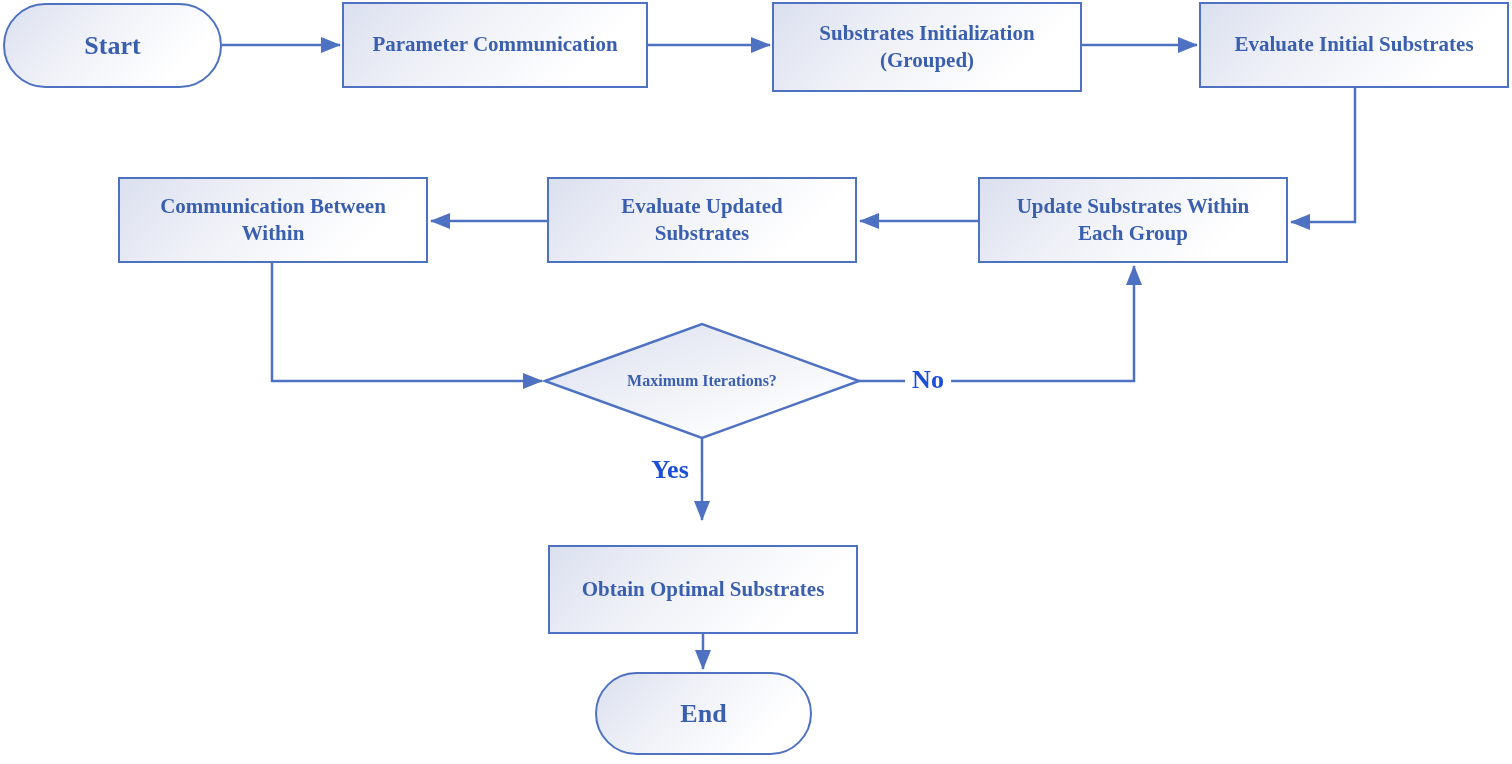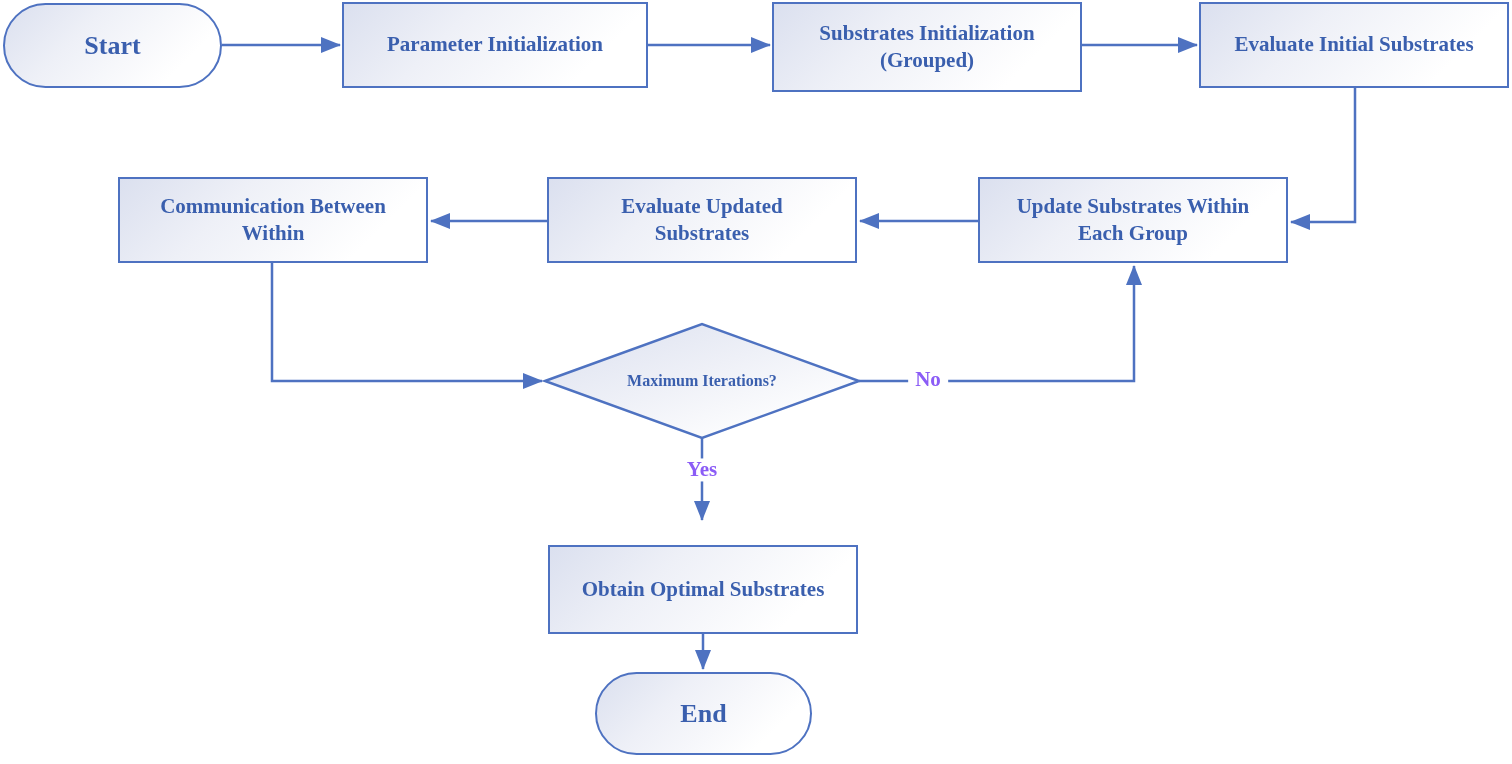--- a/index.html
+++ b/index.html
@@ -43,23 +43,23 @@
     color: #3a5fae;
     font-weight: 700;
     font-size: 16px;
     pointer-events: none;
   }
   .edge-label {
     position: absolute;
     transform: translate(-50%, -50%);
     background: #ffffff;
     padding: 0 7px;
-    color: #8b5cf6;
+    color: #1d4ed8;
     font-weight: 700;
-    font-size: 21px;
+    font-size: 26px;
     line-height: 1.1;
   }
 </style>
 </head>
 <body>
 
 <div id="canvas">
 
   <svg id="connector-layer" viewBox="0 0 1512 764" xmlns="http://www.w3.org/2000/svg">
     <defs>
@@ -85,21 +85,21 @@
     <path d="M859,381 H1134 V266" fill="none" stroke="#4e72c1" stroke-width="2.5" marker-end="url(#arrow)"></path>
     <path d="M702,438 V520" fill="none" stroke="#4e72c1" stroke-width="2.5" marker-end="url(#arrow)"></path>
     <path d="M703,612 V669" fill="none" stroke="#4e72c1" stroke-width="2.5" marker-end="url(#arrow)"></path>
   </svg>
 
   <div class="node terminator" style="left:3px; top:3px; width:219px; height:85px;">
     <span class="line">Start</span>
   </div>
 
   <div class="node" style="left:342px; top:2px; width:306px; height:86px;">
-    <span class="line">Parameter Initialization</span>
+    <span class="line">Parameter Communication</span>
   </div>
 
   <div class="node" style="left:772px; top:2px; width:310px; height:90px;">
     <span class="line">Substrates Initialization</span>
     <span class="line">(Grouped)</span>
   </div>
 
   <div class="node" style="left:1199px; top:2px; width:310px; height:86px;">
     <span class="line">Evaluate Initial Substrates</span>
   </div>
@@ -125,15 +125,15 @@
 
   <div class="node" style="left:548px; top:545px; width:310px; height:89px;">
     <span class="line">Obtain Optimal Substrates</span>
   </div>
 
   <div class="node terminator" style="left:595px; top:672px; width:217px; height:83px;">
     <span class="line">End</span>
   </div>
 
   <div class="edge-label" style="left:928px; top:380px;">No</div>
-  <div class="edge-label" style="left:702px; top:470px;">Yes</div>
+  <div class="edge-label" style="left:670px; top:470px;">Yes</div>
 
 </div>
 
 </body></html>

